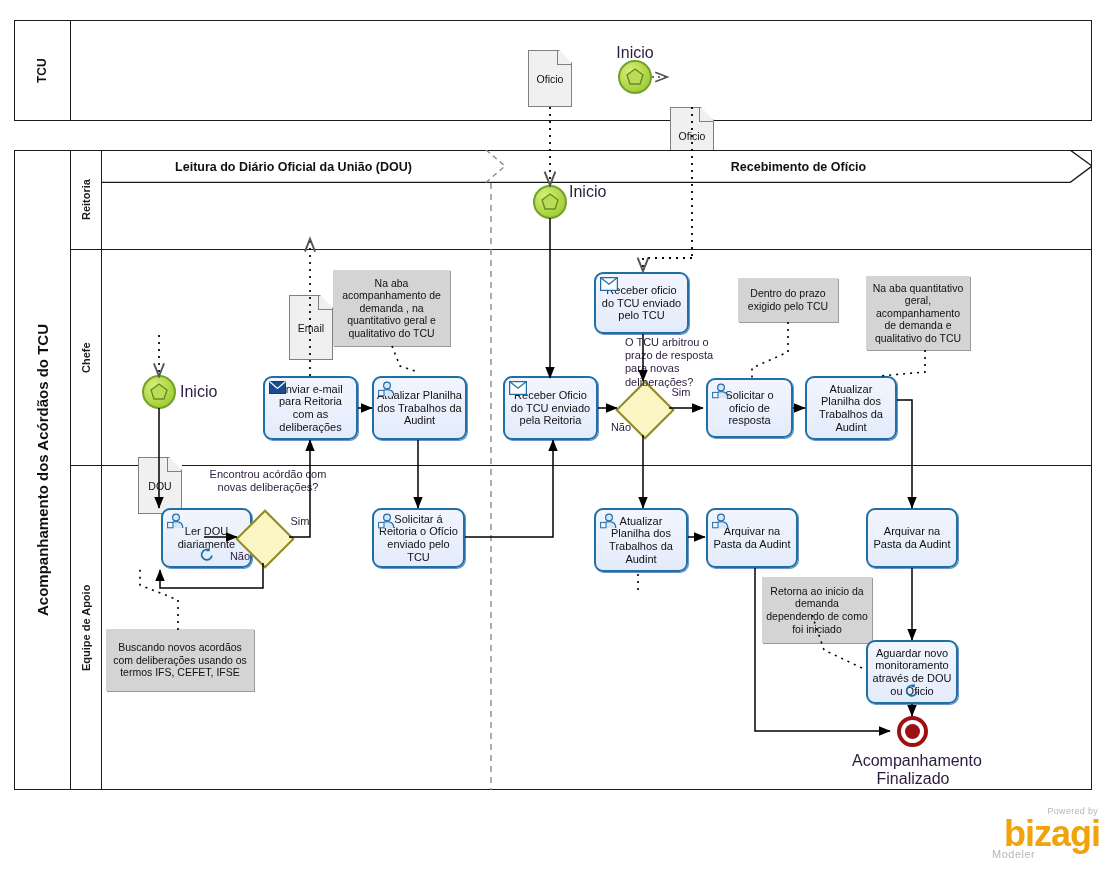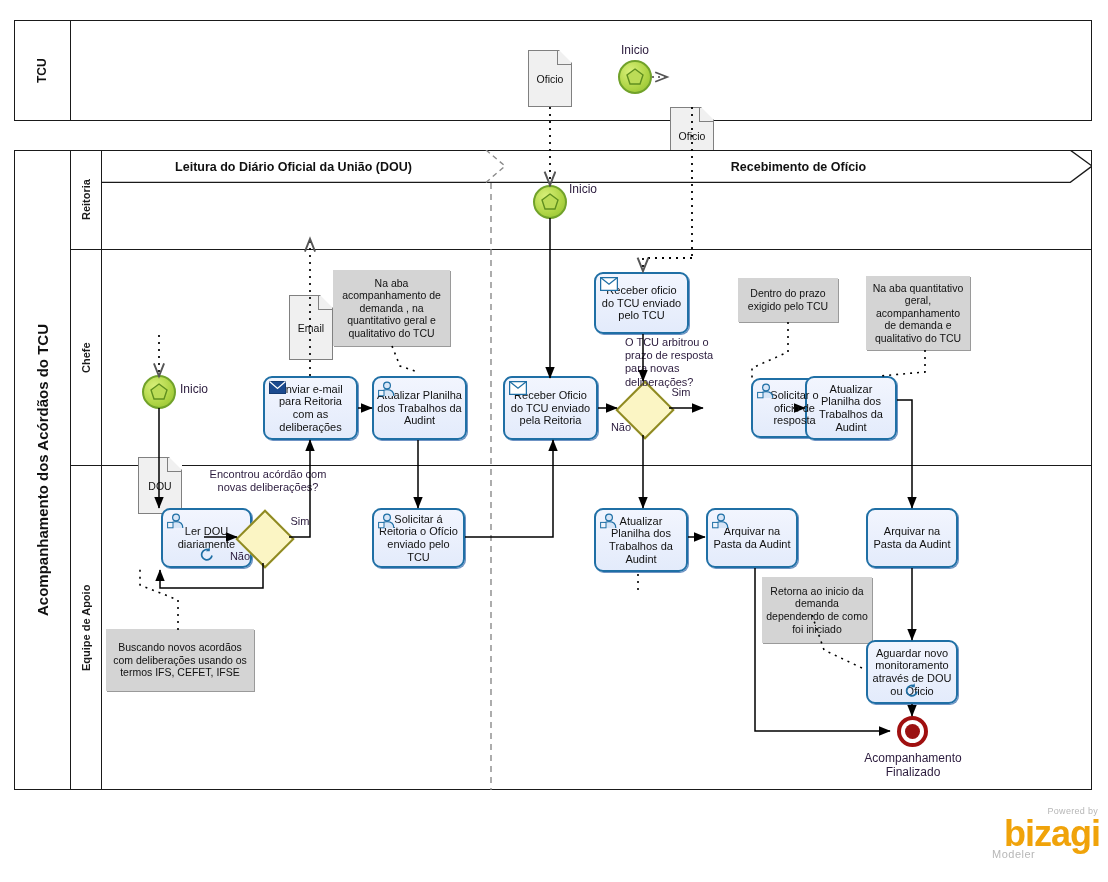--- a/index.html
+++ b/index.html
@@ -67,21 +67,21 @@
     border-radius: 50%;
     background: #ffffff;
     border: 4px solid #a01010;
     display:flex; align-items:center; justify-content:center;
   }
   .ev-end-inner {
     border-radius: 50%;
     background: #9b1212;
   }
   .ev-label {
-    font-size: 12px; color:#2b1b3d; text-align:center; line-height:1.15;
+    font-size: 16px; color:#2b1b3d; text-align:center; line-height:1.15;
   }
 
   
   .gateway {
     background: #fbf5c4;
     border: 2px solid #8f8a22;
     transform: rotate(45deg);
   }
 
   
@@ -329,21 +329,21 @@
     <div class="gateway" style="position:absolute; left:7px; top:7px; width:38px; height:38px;"></div>
   </div>
   <div class="abs flow-label" style="left:625px; top:336px; width:108px; text-align:left;">O TCU arbitrou o prazo de resposta para novas deliberações?</div>
   <div class="abs flow-label" style="left:664px; top:386px; width:34px;">Sim</div>
   <div class="abs flow-label" style="left:606px; top:421px; width:30px;">Não</div>
 
   <div class="abs note" style="left:738px; top:278px; width:100px; height:44px;">
     <span>Dentro do prazo exigido pelo TCU</span>
   </div>
 
-  <div class="abs task" style="left:706px; top:378px; width:87px; height:60px;margin-left:45px;">
+  <div class="abs task" style="left:706px; top:378px; width:87px; height:60px;">
     <span class="tmark tl">
       <svg width="18" height="16" viewBox="0 0 18 16">
         <circle cx="9" cy="4.5" r="3.4" fill="#d8e6f7" stroke="#1f6fa5" stroke-width="1.2"></circle>
         <path d="M2.2,15 C2.2,10.5 5.2,8.6 9,8.6 C12.8,8.6 15.8,10.5 15.8,15" fill="#d8e6f7" stroke="#1f6fa5" stroke-width="1.2"></path>
         <rect x="0.6" y="9.4" width="5.4" height="5.4" fill="#eef4fc" stroke="#1f6fa5" stroke-width="1"></rect>
       </svg>
     </span>
     <span class="task-label">Solicitar o oficio de resposta</span>
   </div>
 

